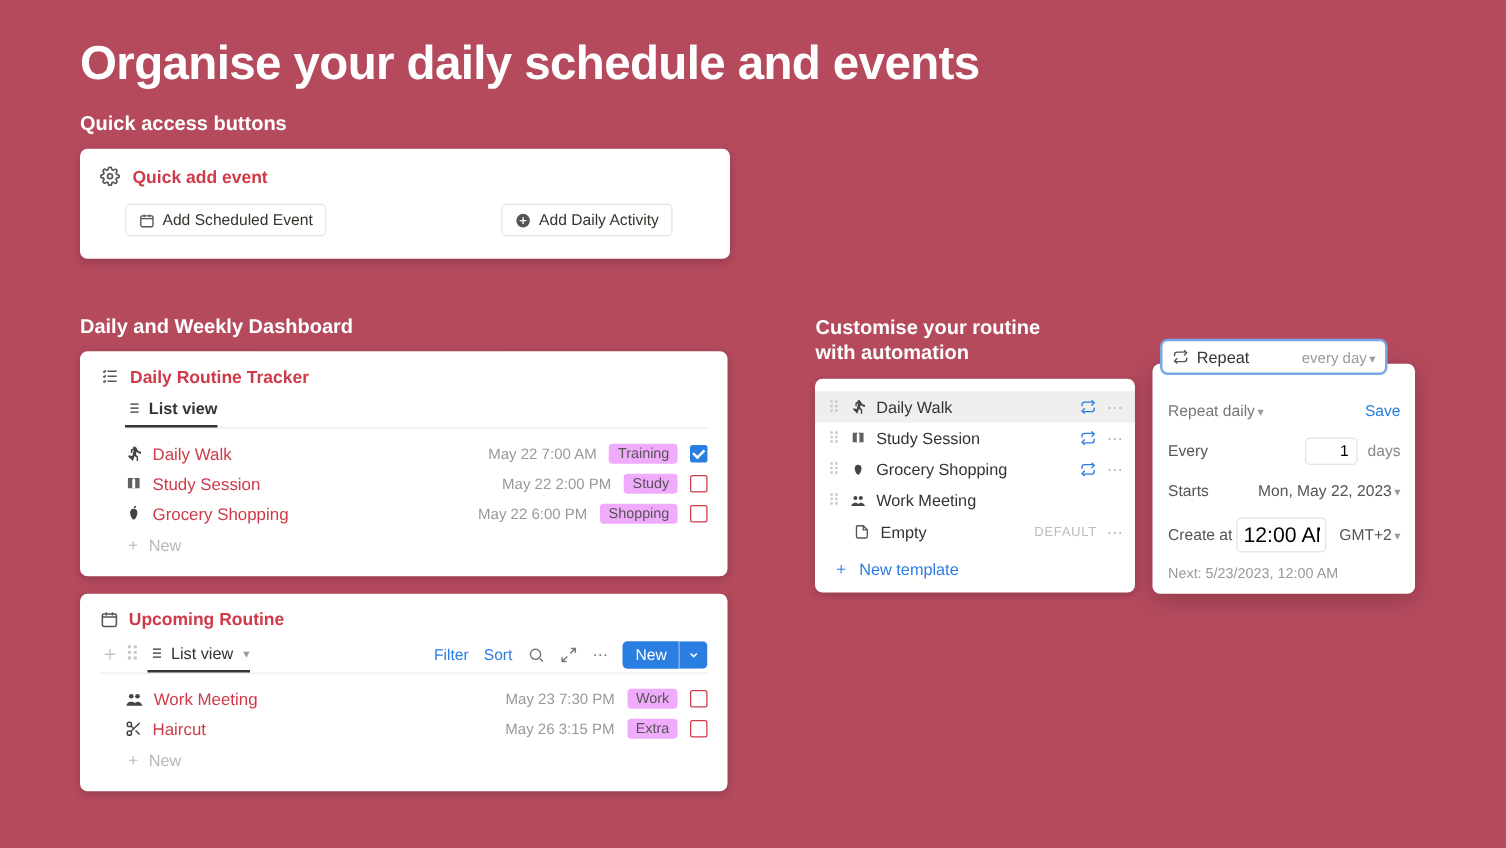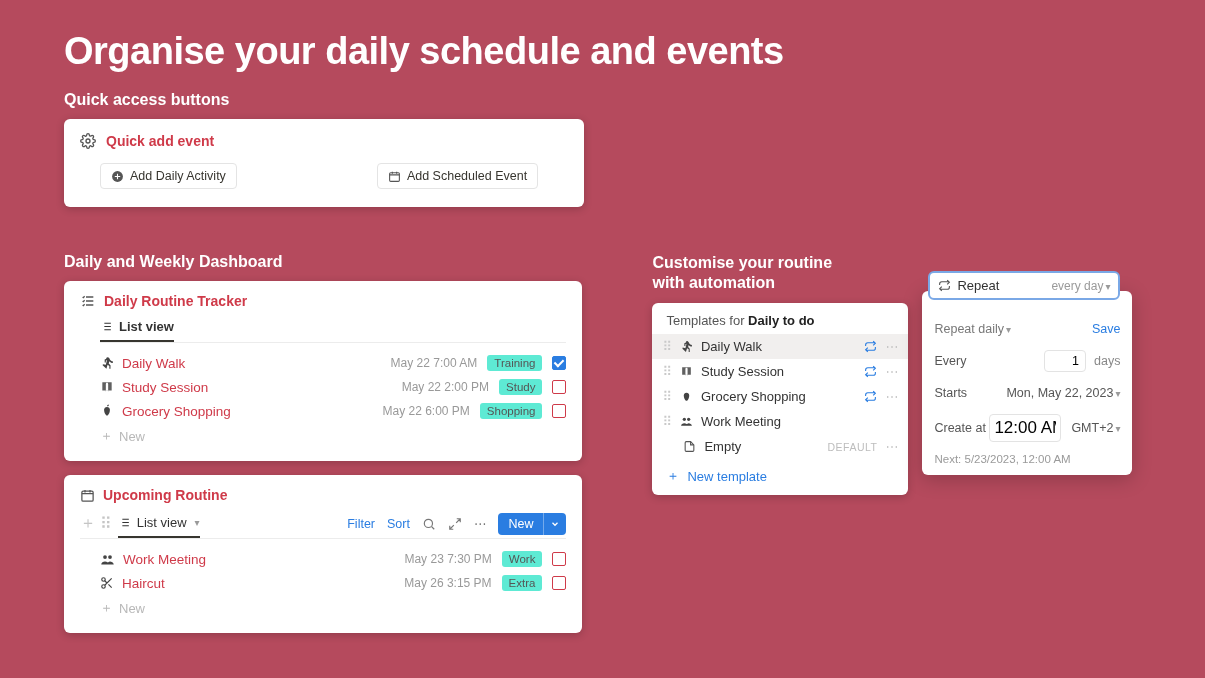--- a/index.html
+++ b/index.html
@@ -60,21 +60,21 @@
   .dash-title { color:#cf3a49; font-weight:600; font-size:14px; }
   .tabs { display:flex; gap:18px; border-bottom:1px solid #ececec; margin: 2px 0 8px 20px; }
   .tab { display:flex; align-items:center; gap:6px; font-size:13px; color:#333; padding:4px 0 6px 0; border-bottom:2px solid transparent; }
   .tab.active { border-bottom-color:#37352f; font-weight:600; }
   .tab.active.muted { border-bottom-color:#37352f; font-weight:500; }
   .row { display:flex; align-items:center; padding:4px 0; }
   .row-left { display:flex; align-items:center; gap:8px; padding-left:20px; }
   .row-title { color:#cf3a49; font-weight:500; font-size:13.5px; }
   .row-right { margin-left:auto; display:flex; align-items:center; gap:10px; }
   .ts { color:#999; font-size:12px; }
-  .tag { background:#5eead4; color:#555; font-size:11.5px; padding:2px 7px; border-radius:3px; }
+  .tag { background:#f0abfc; color:#555; font-size:11.5px; padding:2px 7px; border-radius:3px; }
   .checkbox { width:14px; height:14px; border:1.5px solid #cf3a49; border-radius:2px; display:inline-flex; align-items:center; justify-content:center;}
   .checkbox.checked { background:#2a7de1; border-color:#2a7de1; }
   .checkbox.checked::after { content:""; width:4px; height:7px; border:solid #fff; border-width:0 2px 2px 0; transform: rotate(45deg) translate(-1px,-1px); }
   .newrow { display:flex; align-items:center; gap:6px; color:#b8b8b8; font-size:13px; padding:4px 0 0 20px;}
   .toolbar { display:flex; align-items:center; gap:12px; font-size:12.5px; color:#666; }
   .toolbar .link { color:#2a7de1; cursor:pointer; }
   .new-btn { background:#2a7de1; color:#fff; border:none; border-radius:4px 0 0 4px; padding:4px 10px; font-size:12.5px; cursor:pointer;}
   .new-btn-drop { background:#2a7de1; color:#fff; border:none; border-left:1px solid rgba(255,255,255,.35); border-radius:0 4px 4px 0; padding:4px 6px; cursor:pointer; display:flex; align-items:center;}
   .split { display:flex; }
 
@@ -91,21 +91,21 @@
   .trow.sel { background:#f1efee; }
   .tmpl-footer { display:flex; align-items:center; gap:8px; padding:8px 14px 0 14px; color:#2a7de1; font-size:13px; cursor:pointer;}
 
   
   .repeat-pop {
     position:absolute; left:270px; top:-12px; width:210px;
     background:#fff; border-radius:6px; box-shadow:0 4px 20px rgba(0,0,0,.22);
     padding:0 0 10px 0;
   }
   .repeat-pill {
-    position:absolute; top:-20px; left:6px; right:12px;
+    position:absolute; top:-20px; left:6px; right:22px;
     border:2px solid #7aa8e6; border-radius:6px; background:#fff;
     display:flex; align-items:center; padding:5px 8px; font-size:13px;
   }
   .repeat-pill .rlabel { flex:1; color:#333; }
   .repeat-pill .rval{ color:#9a9a9a; font-size:12px; }
   .repeat-body { padding: 24px 12px 0 12px; font-size:12.5px; color:#555;}
   .repeat-body .rowf { display:flex; align-items:center; justify-content:space-between; padding:7px 0;}
   .repeat-body input.num { width:42px; text-align:right; border:1px solid #e3e3e3; border-radius:4px; padding:3px 6px; font-size:12.5px;}
   .repeat-body input.time { width:72px; text-align:center; border:1px solid #e3e3e3; border-radius:4px; padding:3px 4px; font-size:17px;}
   .save { color:#2a7de1; font-size:12.5px; cursor:pointer; }
@@ -133,35 +133,35 @@
         <svg width="16" height="16" viewBox="0 0 24 24" fill="none" stroke="#555" stroke-width="2">
             <circle cx="12" cy="12" r="3"></circle>
             <path d="M19.4 15a1.7 1.7 0 0 0 .34 1.87l.06.06a2 2 0 1 1-2.83 2.83l-.06-.06a1.7 1.7 0 0 0-1.87-.34 1.7 1.7 0 0 0-1 1.56V21a2 2 0 1 1-4 0v-.09a1.7 1.7 0 0 0-1-1.56 1.7 1.7 0 0 0-1.87.34l-.06.06a2 2 0 1 1-2.83-2.83l.06-.06a1.7 1.7 0 0 0 .34-1.87 1.7 1.7 0 0 0-1.56-1H3a2 2 0 1 1 0-4h.09a1.7 1.7 0 0 0 1.56-1 1.7 1.7 0 0 0-.34-1.87l-.06-.06a2 2 0 1 1 2.83-2.83l.06.06c.5.5 1.24.64 1.87.34.61-.26 1-.86 1-1.51V3a2 2 0 1 1 4 0v.09c0 .65.39 1.25 1 1.51.63.3 1.37.16 1.87-.34l.06-.06a2 2 0 1 1 2.83 2.83l-.06.06a1.7 1.7 0 0 0-.34 1.87c.26.61.86 1 1.51 1H21a2 2 0 1 1 0 4h-.09c-.65 0-1.25.39-1.51 1z"></path>
           </svg>
       </span>
       <span class="qa-title">Quick add event</span>
     </div>
     <div class="qa-buttons">
       <button class="pill-btn">
         <span class="icon">
+            <svg width="13" height="13" viewBox="0 0 24 24" fill="none" stroke="#555" stroke-width="2">
+              <rect x="3" y="5" width="18" height="16" rx="2"></rect>
+              <path d="M3 9h18M8 3v4M16 3v4"></path>
+            </svg>
+          </span>
+        <span>Add Scheduled Event</span>
+      </button>
+      <button class="pill-btn">
+        <span class="icon">
             <svg width="13" height="13" viewBox="0 0 24 24">
               <circle cx="12" cy="12" r="10" fill="#555"></circle>
               <path d="M12 7v10M7 12h10" stroke="#fff" stroke-width="2"></path>
             </svg>
           </span>
         <span>Add Daily Activity</span>
-      </button>
-      <button class="pill-btn">
-        <span class="icon">
-            <svg width="13" height="13" viewBox="0 0 24 24" fill="none" stroke="#555" stroke-width="2">
-              <rect x="3" y="5" width="18" height="16" rx="2"></rect>
-              <path d="M3 9h18M8 3v4M16 3v4"></path>
-            </svg>
-          </span>
-        <span>Add Scheduled Event</span>
       </button>
     </div>
   </div>
 
   <div class="cols">
 
     <div class="col-left">
       <div class="section-title">Daily and Weekly Dashboard</div>
 
       <div class="card dash-card">
@@ -333,23 +333,20 @@
       </div>
     </div>
 
     <div class="col-right">
       <div class="section-title" style="line-height:1.25;">
         <span>Customise your routine</span><br><span>with automation</span>
       </div>
 
       <div class="templates-wrap">
         <div class="card templates-card">
-          <div class="templates-header">
-            <span>Templates for </span><b>Daily to do</b>
-          </div>
 
           <div class="trow sel">
             <span class="drag">⠿</span>
             <span class="icon">
                 <svg width="13" height="13" viewBox="0 0 24 24" fill="#444">
                   <circle cx="13" cy="4" r="2"></circle>
                   <path d="M11 22l2-7 3 2v5h2v-6l-3-3 1-4c1.5 2 3.5 3 6 3V9c-2 0-4-1-5-3l-1-2c-.5-.8-1.4-1-2.2-.6L8 6v5h2V8l2-1-2 8-5-1-.5 2L11 22z"></path>
                 </svg>
               </span>
             <span class="label">Daily Walk</span>

